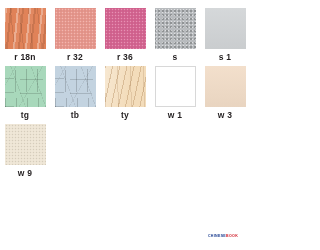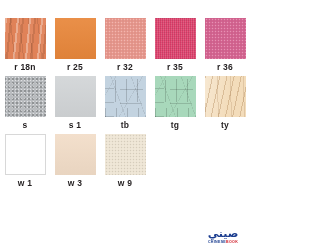--- a/index.html
+++ b/index.html
@@ -12,21 +12,21 @@
     height: 250px;
     background: #ffffff;
     font-family: "Liberation Sans", sans-serif;
     overflow: hidden;
     position: relative;
   }
 
   #swatch-grid {
     position: absolute;
     left: 0;
-    top: 10px;
+    top: 0;
     width: 250px;
     height: 240px;
     display: grid;
     grid-template-columns: repeat(5, 50px);
     grid-template-rows: repeat(4, 58px);
     padding: 8px 0 16px 0;
     box-sizing: border-box;
   }
 
   .swatch-cell {
@@ -174,66 +174,54 @@
 <body>
 
 <div id="swatch-grid">
     <div class="swatch-cell">
       <div class="swatch-chip" style="background: rgb(224, 130, 88);">
         <div class="tex tex-marble"></div>
       </div>
       <div class="swatch-label">r 18n</div>
     </div>
     <div class="swatch-cell">
-      <div class="swatch-chip" style="background: rgb(232, 135, 59);">
-        <div class="tex tex-flat"></div>
-      </div>
-      <div class="swatch-label">r 25</div>
-    </div>
-    <div class="swatch-cell">
       <div class="swatch-chip" style="background: rgb(232, 152, 142);">
         <div class="tex tex-grain"></div>
       </div>
       <div class="swatch-label">r 32</div>
     </div>
     <div class="swatch-cell">
-      <div class="swatch-chip" style="background: rgb(222, 63, 107);">
-        <div class="tex tex-weave"></div>
-      </div>
-      <div class="swatch-label">r 35</div>
-    </div>
-    <div class="swatch-cell">
       <div class="swatch-chip" style="background: rgb(214, 101, 146);">
         <div class="tex tex-grain"></div>
       </div>
       <div class="swatch-label">r 36</div>
     </div>
     <div class="swatch-cell">
       <div class="swatch-chip" style="background: rgb(191, 195, 198);">
         <div class="tex tex-grain-coarse"></div>
       </div>
       <div class="swatch-label">s</div>
     </div>
     <div class="swatch-cell">
       <div class="swatch-chip" style="background: rgb(210, 213, 215);">
         <div class="tex tex-flat"></div>
       </div>
       <div class="swatch-label">s 1</div>
     </div>
     <div class="swatch-cell">
+      <div class="swatch-chip" style="background: rgb(168, 216, 187);">
+        <div class="tex tex-crackle"></div>
+      </div>
+      <div class="swatch-label">tg</div>
+    </div>
+    <div class="swatch-cell">
       <div class="swatch-chip" style="background: rgb(195, 211, 224);">
         <div class="tex tex-crackle"></div>
       </div>
       <div class="swatch-label">tb</div>
-    </div>
-    <div class="swatch-cell">
-      <div class="swatch-chip" style="background: rgb(168, 216, 187);">
-        <div class="tex tex-crackle"></div>
-      </div>
-      <div class="swatch-label">tg</div>
     </div>
     <div class="swatch-cell">
       <div class="swatch-chip" style="background: rgb(243, 220, 186);">
         <div class="tex tex-woodstreak"></div>
       </div>
       <div class="swatch-label">ty</div>
     </div>
     <div class="swatch-cell">
       <div class="swatch-chip" style="background: rgb(255, 255, 255); border: 1px solid rgb(216, 216, 216);">
         <div class="tex tex-none"></div>
@@ -251,17 +239,16 @@
         <div class="tex tex-dots"></div>
       </div>
       <div class="swatch-label">w 9</div>
     </div>
     <div class="swatch-cell empty"></div>
     <div class="swatch-cell empty"></div>
     <div class="swatch-cell empty"></div>
   </div>
 
 <div id="logo-watermark">
-  <div class="logo-script">صيني</div>
   <div class="logo-sub">
     <span>CHINESE</span><span class="accent">BOOK</span>
   </div>
 </div>
 
 </body></html>

